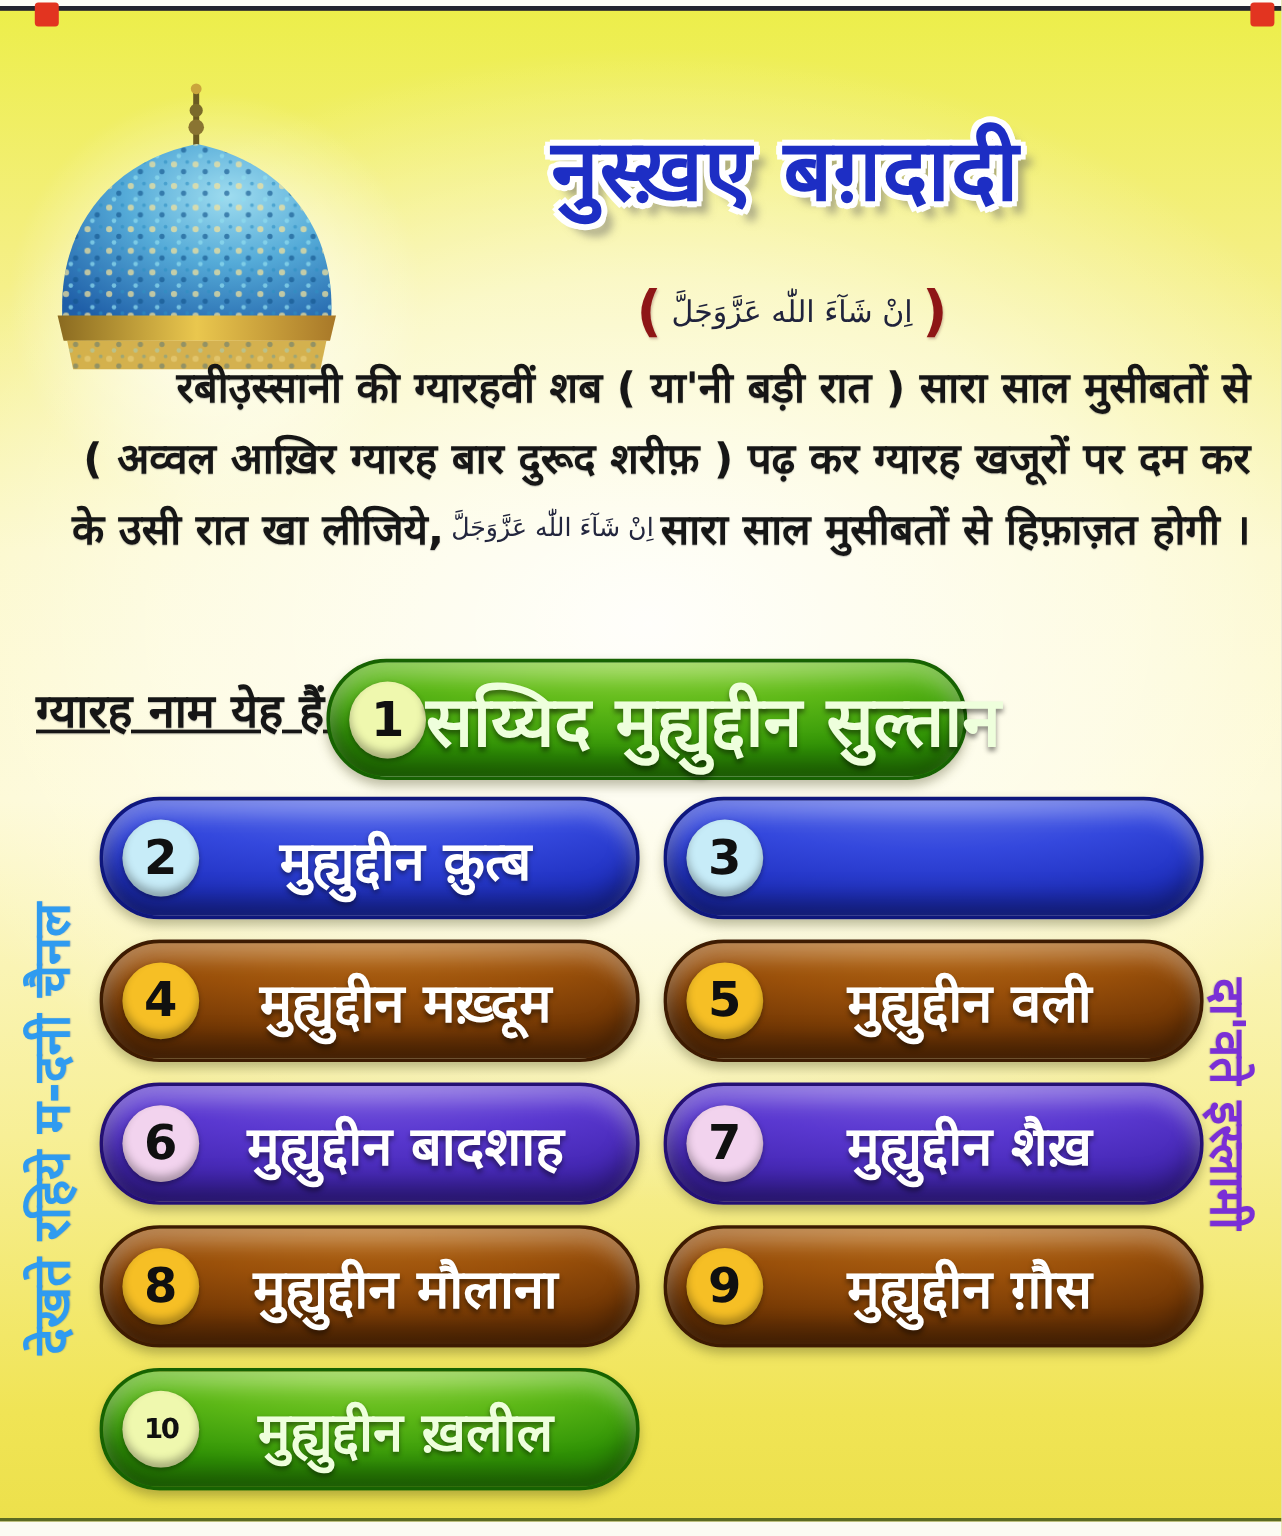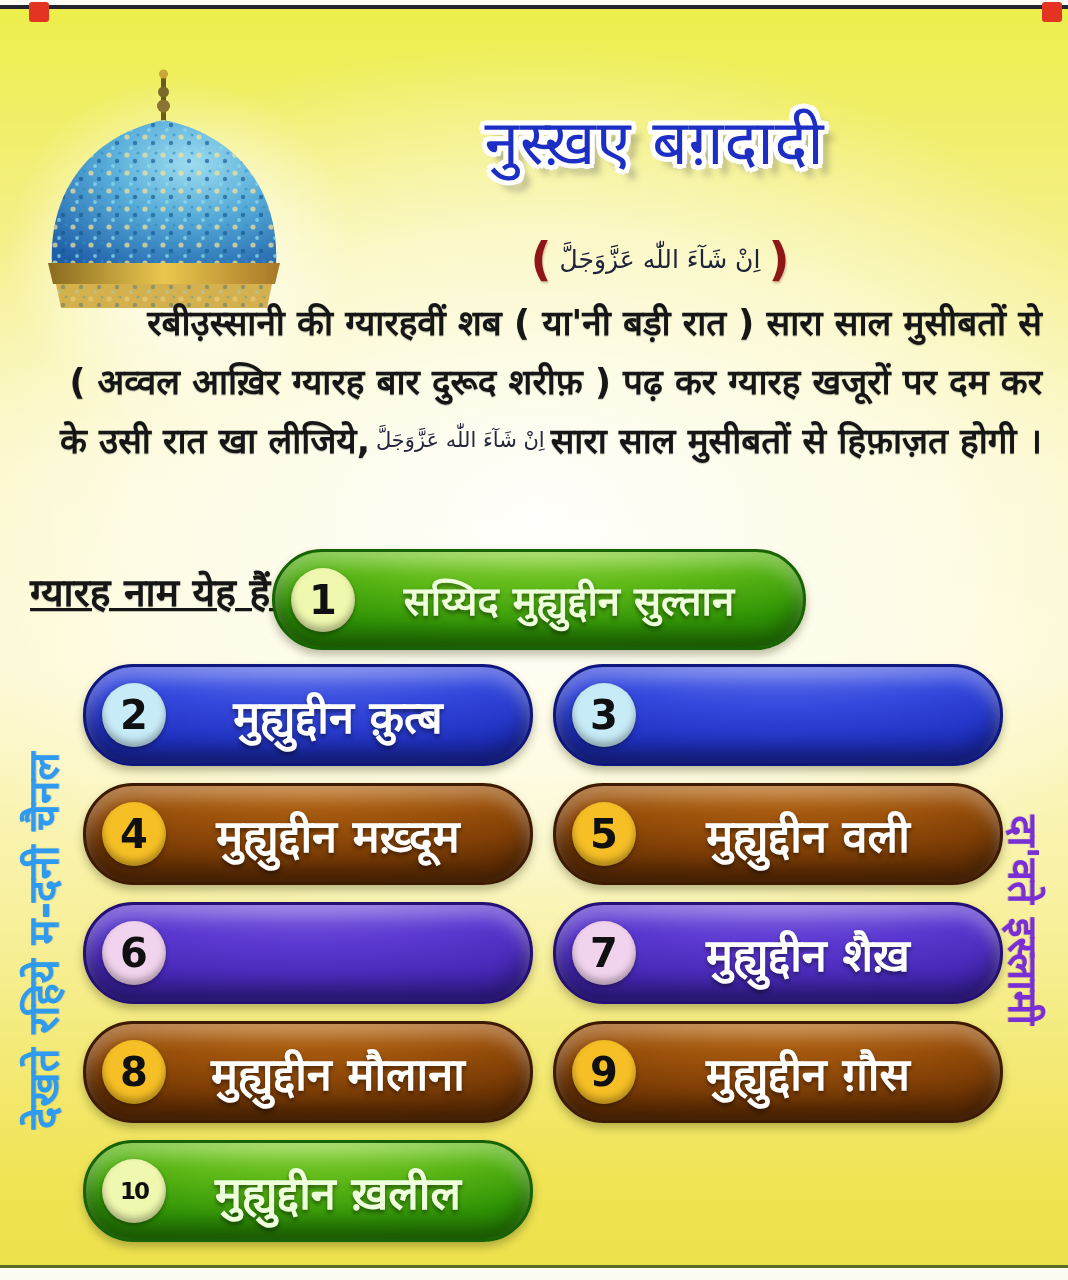--- a/index.html
+++ b/index.html
@@ -19,21 +19,21 @@
   .corner-red{position:absolute;top:2px;width:20px;height:20px;background:#e23420;border-radius:3px;}
   .corner-red.l{left:29px;} .corner-red.r{left:1042px;}
 
   
   .dome{position:absolute;left:14px;top:60px;width:300px;height:248px;}
 
   
   .title{
     position:absolute;left:255px;right:14px;top:52px;height:175px;margin:0;
     display:flex;align-items:center;justify-content:center;
-    font-size:62px;font-weight:400;color:#1d2ec4;letter-spacing:1px;white-space:nowrap;
+    font-size:71px;font-weight:700;color:#1d2ec4;letter-spacing:1px;white-space:nowrap;
     text-shadow:
       -4px -4px 0 #fff, 4px -4px 0 #fff, -4px 4px 0 #fff, 4px 4px 0 #fff,
       0 -5px 0 #fff, 0 5px 0 #fff, -5px 0 0 #fff, 5px 0 0 #fff,
       9px 10px 7px rgba(100,100,100,.55);
   }
   
   .subtitle{
     position:absolute;left:278px;right:26px;top:228px;height:62px;
     display:flex;align-items:center;justify-content:center;gap:8px;white-space:nowrap;
     color:#8e1616;font-weight:700;font-size:41px;
@@ -76,21 +76,21 @@
   .pill.green .plabel{color:#eeffdc;}
   .pill.blue{background:radial-gradient(130% 170% at 50% -25%, #6b7ef2 0%, #3448dd 40%, #1f30c0 66%, #131e93 100%);border-color:#0f177c;}
   .pill.blue .num{background:#c7ecf8;}
   .pill.brown{background:radial-gradient(130% 170% at 50% -25%, #c87a1f 0%, #9a500a 40%, #6f3504 66%, #502408 100%);border-color:#3d1b02;}
   .pill.brown .num{background:#f6bf25;}
   .pill.purple{background:radial-gradient(130% 170% at 50% -25%, #8a6ae8 0%, #5a38d0 40%, #4326b2 66%, #2e1690 100%);border-color:#241073;}
   .pill.purple .num{background:#f2d3ee;}
 
   .pill-first{position:absolute;left:272px;top:549px;width:534px;height:101px;}
   .pill-first .pill{width:100%;height:100%;}
-  .pill-first .plabel{font-size:40px;}
+  .pill-first .plabel{font-size:58px;}
   .pill-grid{
     position:absolute;left:83px;top:664px;width:920px;
     display:flex;flex-wrap:wrap;justify-content:space-between;row-gap:17px;
   }
   .pill-grid .pill{width:450px;height:102px;}
 
   
   .side-left{
     position:absolute;left:12px;top:648px;height:586px;width:62px;
     writing-mode:vertical-rl;transform:rotate(180deg);
@@ -189,20 +189,21 @@
       <div class="pill brown">
         <span class="num">4</span>
         <span class="plabel">मुह्युद्दीन मख़्दूम</span>
       </div>
       <div class="pill brown">
         <span class="num">5</span>
         <span class="plabel">मुह्युद्दीन वली</span>
       </div>
       <div class="pill purple">
         <span class="num">6</span>
+        <span class="plabel">मुह्युद्दीन बादशाह</span>
       </div>
       <div class="pill purple">
         <span class="num">7</span>
         <span class="plabel">मुह्युद्दीन शैख़</span>
       </div>
       <div class="pill brown">
         <span class="num">8</span>
         <span class="plabel">मुह्युद्दीन मौलाना</span>
       </div>
       <div class="pill brown">

